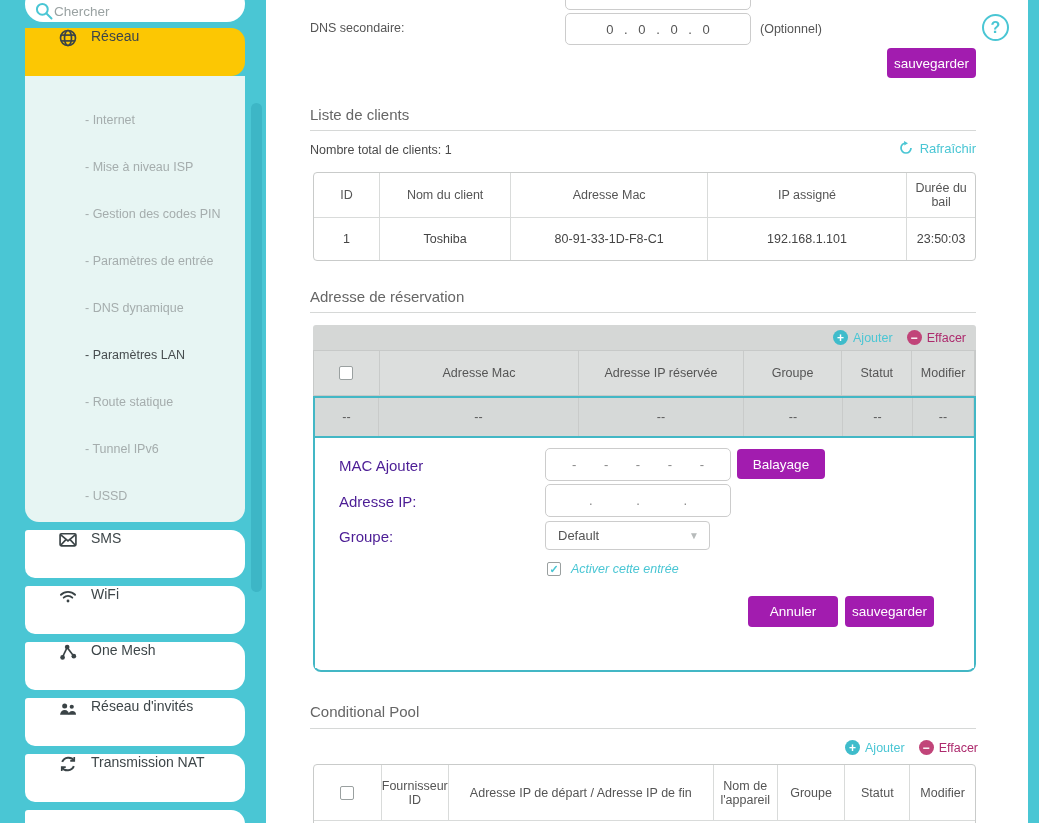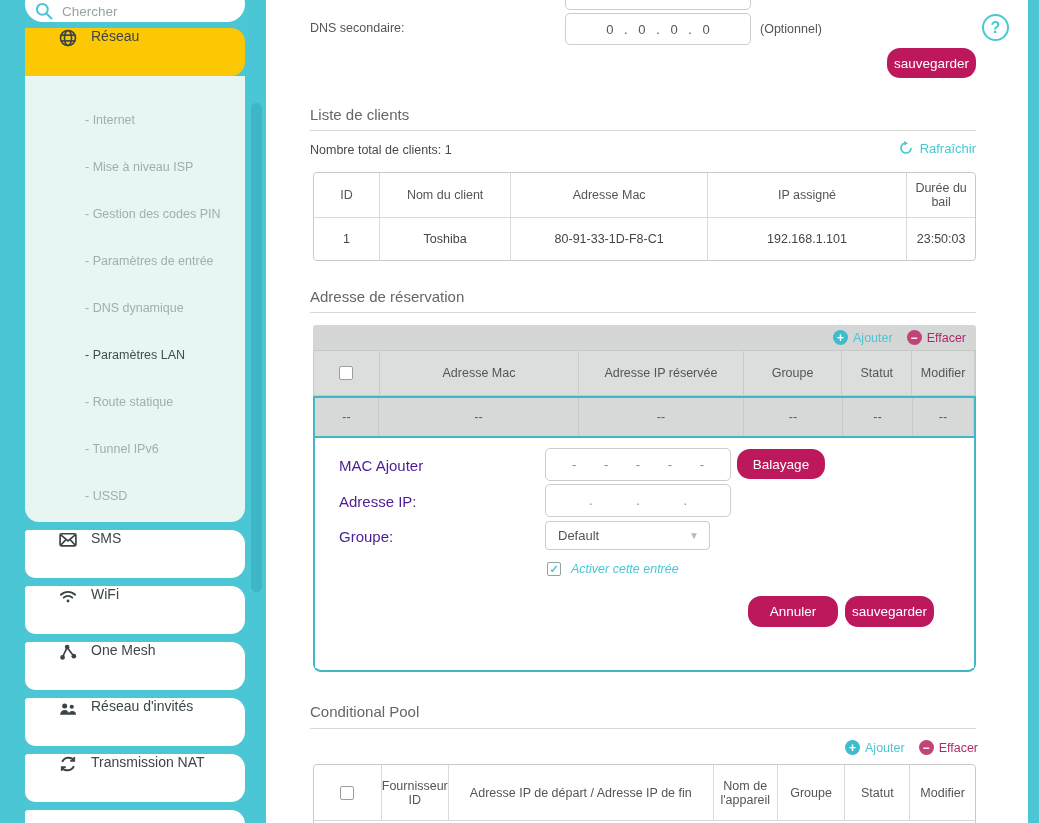--- a/index.html
+++ b/index.html
@@ -24,21 +24,21 @@
   .submenu-item { height:47px; display:flex; align-items:center; padding-left:60px; font-size:12.5px; color:#a5adad; cursor:pointer; }
   .submenu-item.active { color:#474d4f; }
   .sidebar-scrollbar { position:absolute; left:251px; top:103px; width:11px; height:489px; border-radius:6px; background:#3db6c6; }
   
   .main { position:absolute; left:266px; top:0; width:762px; height:823px; background:#fff; }
   .ipt { border:1px solid #ccc; border-radius:5px; background:#fff; font-family:"Liberation Sans",sans-serif; font-size:13px; color:#555; text-align:center; outline:none; }
   .partial-input { position:absolute; left:299px; top:-22px; width:186px; height:32px; }
   .dns-label { position:absolute; left:44px; top:21px; font-size:12.5px; color:#555; }
   .dns-input { position:absolute; left:299px; top:13px; width:186px; height:32px; word-spacing:7px; }
   .optional { position:absolute; left:494px; top:22px; font-size:12.5px; color:#555; }
-  .btn { background:#be185d; color:#fff; border:none; border-radius:13px; font-family:"Liberation Sans",sans-serif; font-size:13.5px; cursor:pointer; }
+  .btn { background:#a21caf; color:#fff; border:none; border-radius:4px; font-family:"Liberation Sans",sans-serif; font-size:13.5px; cursor:pointer; }
   .save-top { position:absolute; left:621px; top:48px; width:89px; height:30px; }
   .help { position:absolute; left:716px; top:14px; width:27px; height:27px; border:2.5px solid #4ac6d4; border-radius:50%; color:#4ac6d4; font-size:16px; font-weight:bold; display:flex; align-items:center; justify-content:center; cursor:pointer; }
   .section-title { position:absolute; left:44px; font-size:15px; color:#666; }
   .rule { position:absolute; left:44px; width:666px; height:1px; background:#d6d8d7; }
   .total-label { position:absolute; left:44px; top:143px; font-size:12.5px; color:#4a4a4a; }
   .refresh { position:absolute; right:52px; top:140px; display:flex; align-items:flex-end; gap:6px; color:#4ac6d4; font-size:13px; cursor:pointer; }
   
   .tbl { position:absolute; left:47px; width:663px; border:1px solid #c9cbca; border-radius:4px; }
   .trow { display:flex; }
   .trow + .trow { border-top:1px solid #d9dbda; }
@@ -84,21 +84,21 @@
 <body>
 
 <div class="sidebar">
   <div class="card search-card">
     <span>
       <svg width="20" height="20" viewBox="0 0 24 24">
           <circle cx="10" cy="10" r="6.5" fill="none" stroke="#4ac6d4" stroke-width="2.4"></circle>
           <line x1="15" y1="15" x2="21" y2="21" stroke="#4ac6d4" stroke-width="2.4" stroke-linecap="round"></line>
         </svg>
     </span>
-    <input style="margin-left: 8px;" placeholder="Chercher">
+    <input style="" placeholder="Chercher">
   </div>
 
   <div class="card nav-card active" style="top:28px">
     <span class="nav-icon">
       <svg width="20" height="20" viewBox="0 0 24 24" fill="none" stroke="#3a4346" stroke-width="2">
           <circle cx="12" cy="12" r="9"></circle>
           <ellipse cx="12" cy="12" rx="4.2" ry="9"></ellipse>
           <line x1="3.6" y1="8.5" x2="20.4" y2="8.5"></line>
           <line x1="3.6" y1="15.5" x2="20.4" y2="15.5"></line>
         </svg>

